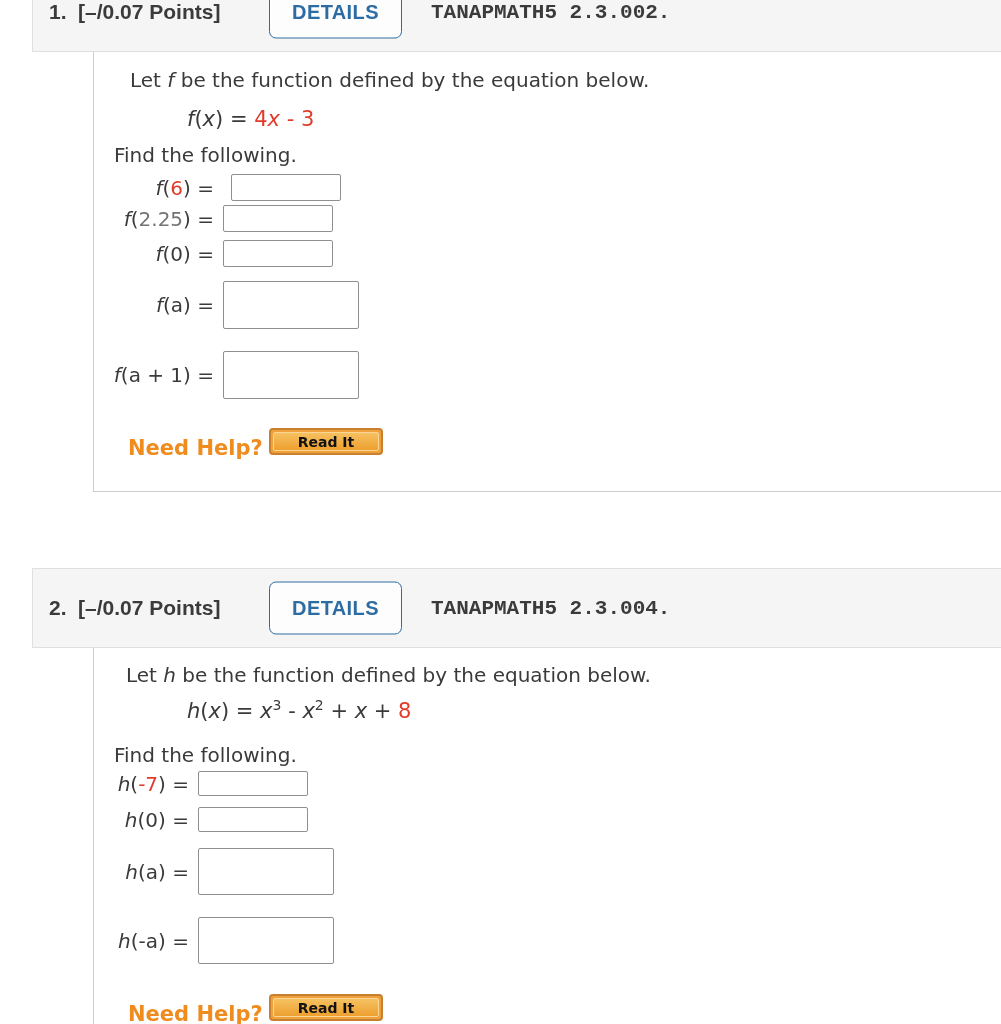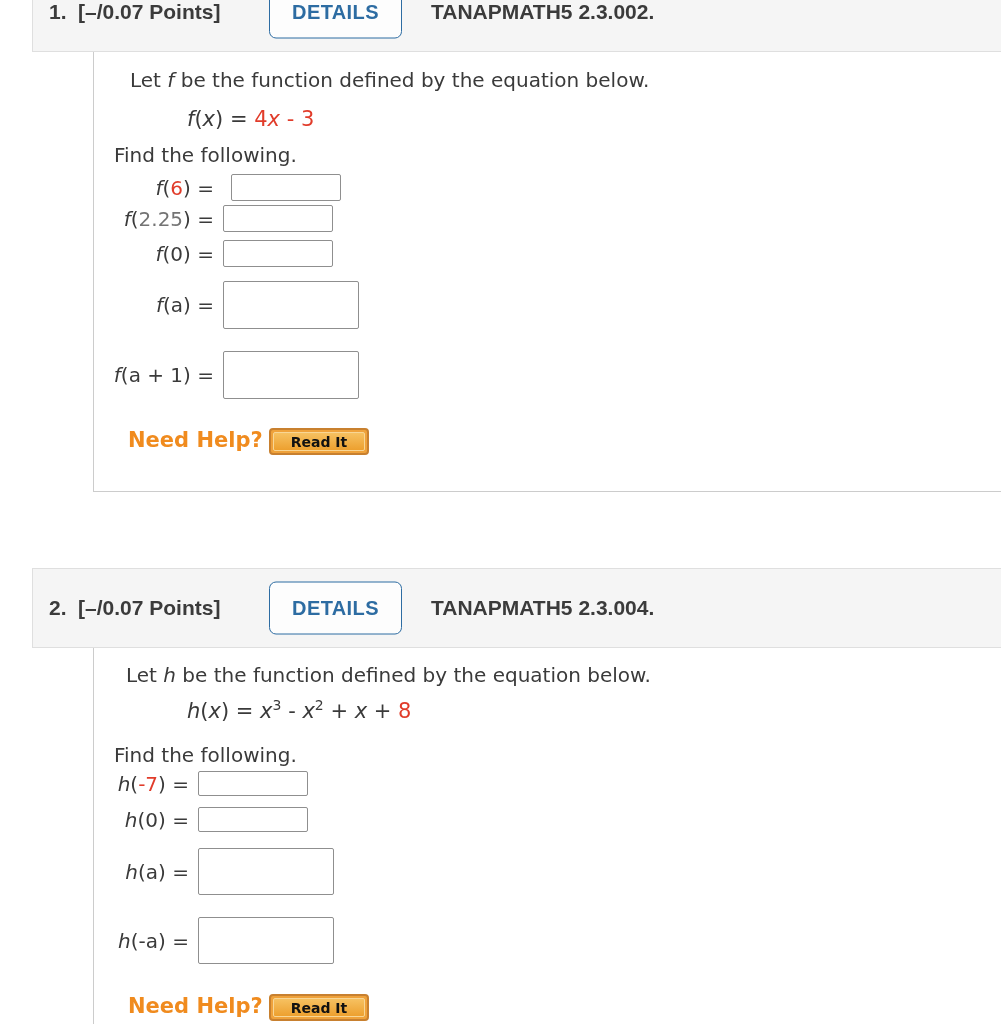--- a/index.html
+++ b/index.html
@@ -15,21 +15,21 @@
   }
   .band1 { top:-28px; }
   .band2 { top:568px; }
   .band .q-number, .band .q-points, .band .q-title {
     position:absolute; top:50%; transform:translateY(-50%);
     font-family:"Liberation Sans", sans-serif; font-weight:bold;
     font-size:21px; color:#3b3b3b; white-space:nowrap;
   }
   .band .q-number { left:16px; }
   .band .q-points { left:45px; }
-  .band .q-title  { left:398px; }
+  .band .q-title  { left:398px;font-family:Liberation Mono, monospace; }
   .details-btn {
     position:absolute; left:236px; top:50%; transform:translateY(-50%);
     width:133px; height:53px; background:#fdfdfd;
     border:1.5px solid #2d6ca2; border-radius:7px;
     color:#2d6ca2; font-family:"Liberation Sans", sans-serif;
     font-weight:bold; font-size:20px; letter-spacing:0.4px;
     display:flex; align-items:center; justify-content:center; cursor:pointer;
   }
   
   .qbox {
@@ -62,25 +62,25 @@
   .ans-l2 { width:136px; height:47px; }
   .qbox1 .r1 { top:122px;gap:8px; } .qbox1 .r2 { top:153px; } .qbox1 .r3 { top:188px; }
   .qbox1 .r4 { top:229px; } .qbox1 .r5 { top:299px; }
   .qbox2 .r1 { top:123px;align-items:center; } .qbox2 .r2 { top:159px; }
   .qbox2 .r3 { top:200px; } .qbox2 .r4 { top:269px; }
   
   .needhelp { position:absolute; left:0; width:100%; height:30px; }
   .qbox1 .needhelp { top:376px; }
   .qbox2 .needhelp { top:346px; }
   .nh-label {
-    position:absolute; left:34px; top:0;
+    position:absolute; left:34px; top:8px;
     color:#f08b1e; font-weight:bold; font-size:21px; white-space:nowrap;
   }
   .readit {
-    position:absolute; left:175px; top:0; width:100px; height:27px;
+    position:absolute; left:175px; top:0; width:114px; height:27px;
     background:#efa23b; border:2px solid #c8802f; border-radius:4px;
     padding:2px; cursor:pointer;
   }
   .readit .readit-inner {
     width:100%; height:100%;
     border:1px solid #f8d695; border-radius:2px;
     background:linear-gradient(180deg,#f6c161,#eda02f);
     display:flex; align-items:center; justify-content:center;
     font-family:"DejaVu Sans", sans-serif; font-weight:bold; font-size:14px; color:#111111;
   }

